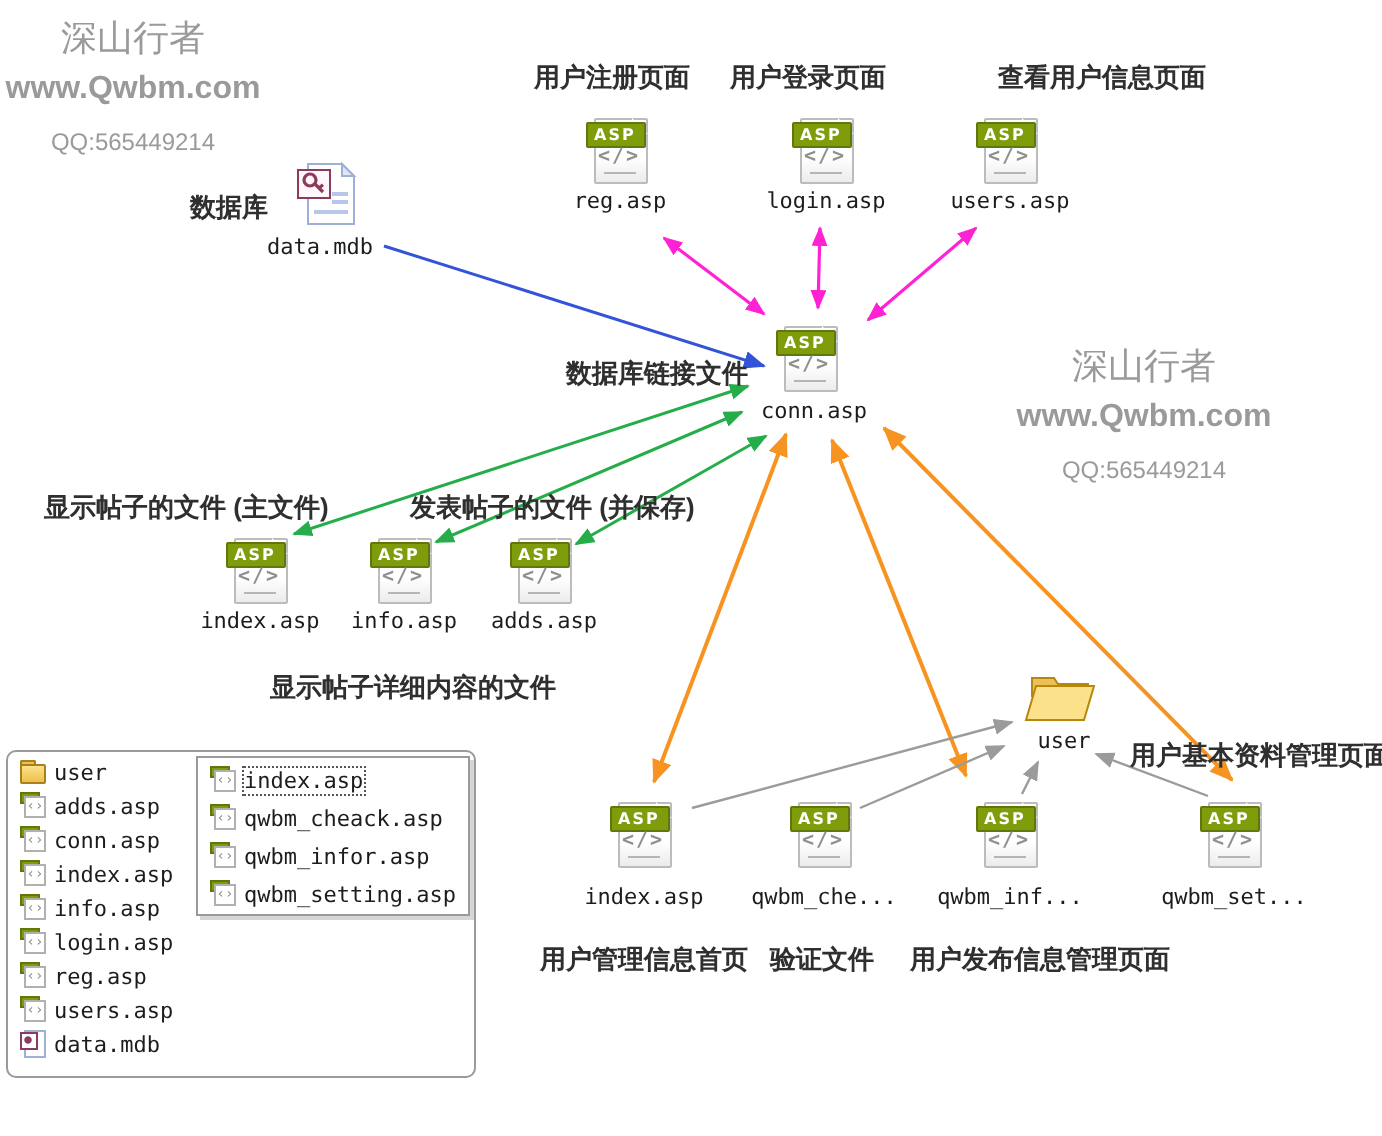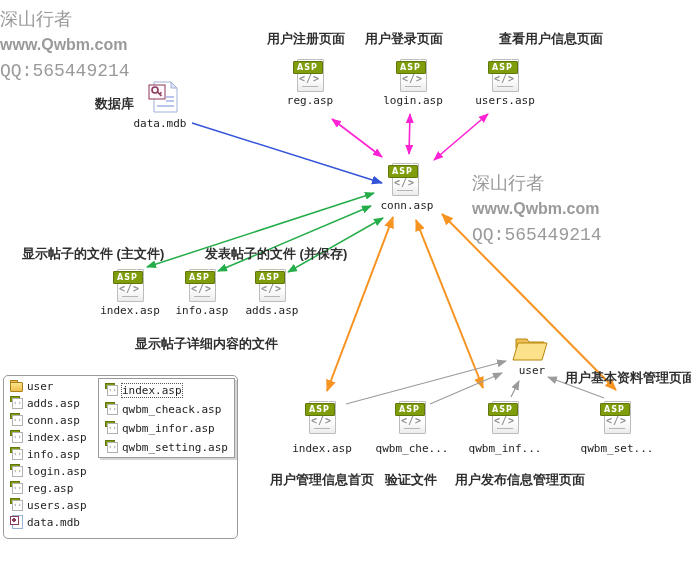--- a/index.html
+++ b/index.html
@@ -3,24 +3,24 @@
 <meta charset="utf-8">
 <style>
   html,body{margin:0;padding:0;background:#fff;}
   #stage{position:relative;width:691px;height:568px;background:#fff;overflow:hidden;
          font-family:"Liberation Sans",sans-serif;}
   
   .cjk{position:absolute;font-size:13px;color:#2f2f2f;font-weight:bold;white-space:nowrap;
        font-family:Liberation Sans, sans-serif;}
   .filelab{position:absolute;width:110px;margin-left:-55px;text-align:center;
            font-family:"DejaVu Sans Mono",monospace;font-size:11px;color:#1c1c1c;white-space:nowrap;}
-  .wm{position:absolute;text-align:left;color:#9a9a9a;white-space:nowrap;}
+  .wm{position:absolute;text-align:center;color:#9a9a9a;white-space:nowrap;}
   .wm .l1{font-size:18px;line-height:26px;}
   .wm .l2{font-size:16px;line-height:26px;font-weight:bold;}
-  .wm .l3{font-size:18px;line-height:26px;font-family:Liberation Mono, monospace;}
+  .wm .l3{font-size:12px;line-height:26px;}
   
   .asp{position:absolute;width:34px;height:34px;}
   .asp .page{position:absolute;left:4px;top:1px;width:25px;height:31px;
              background:linear-gradient(#ffffff 60%,#ececec);border:1px solid #bcbcbc;border-radius:1px;}
   .asp .fold{position:absolute;right:3px;top:1px;width:8px;height:8px;
              background:linear-gradient(135deg,#ffffff 49%,#cfcfcf 50%,#e9e9e9 100%);
              clip-path:polygon(0 0,100% 100%,0 100%);}
   .asp .banner{position:absolute;left:0;top:3px;background:#7f9d0a;color:#fff;
                font:bold 8px "DejaVu Sans",sans-serif;padding:1px 4px 1px 3px;
                border:1px solid #5f770b;border-radius:1px;letter-spacing:1px;}
@@ -137,20 +137,21 @@
   <div class="wm" style="left:472px;top:170px;width:200px;">
     <div class="l1">深山行者</div>
     <div class="l2">www.Qwbm.com</div>
     <div class="l3">QQ:565449214</div>
   </div>
 
   <div class="cjk" style="left:267px;top:30px;">用户注册页面</div>
   <div class="cjk" style="left:365px;top:30px;">用户登录页面</div>
   <div class="cjk" style="left:455px;top:30px;margin-left:44px;">查看用户信息页面</div>
   <div class="cjk" style="left:95px;top:95px;">数据库</div>
+  <div class="cjk" style="left:283px;top:178px;">数据库链接文件</div>
   <div class="cjk" style="left:22px;top:245px;">显示帖子的文件 (主文件)</div>
   <div class="cjk" style="left:205px;top:245px;">发表帖子的文件 (并保存)</div>
   <div class="cjk" style="left:135px;top:335px;">显示帖子详细内容的文件</div>
   <div class="cjk" style="left:270px;top:471px;">用户管理信息首页</div>
   <div class="cjk" style="left:385px;top:471px;">验证文件</div>
   <div class="cjk" style="left:455px;top:471px;">用户发布信息管理页面</div>
   <div class="cjk" style="left:565px;top:369px;">用户基本资料管理页面</div>
 
   <div class="asp" style="left:293px;top:58px;">
     <span class="page"></span>

